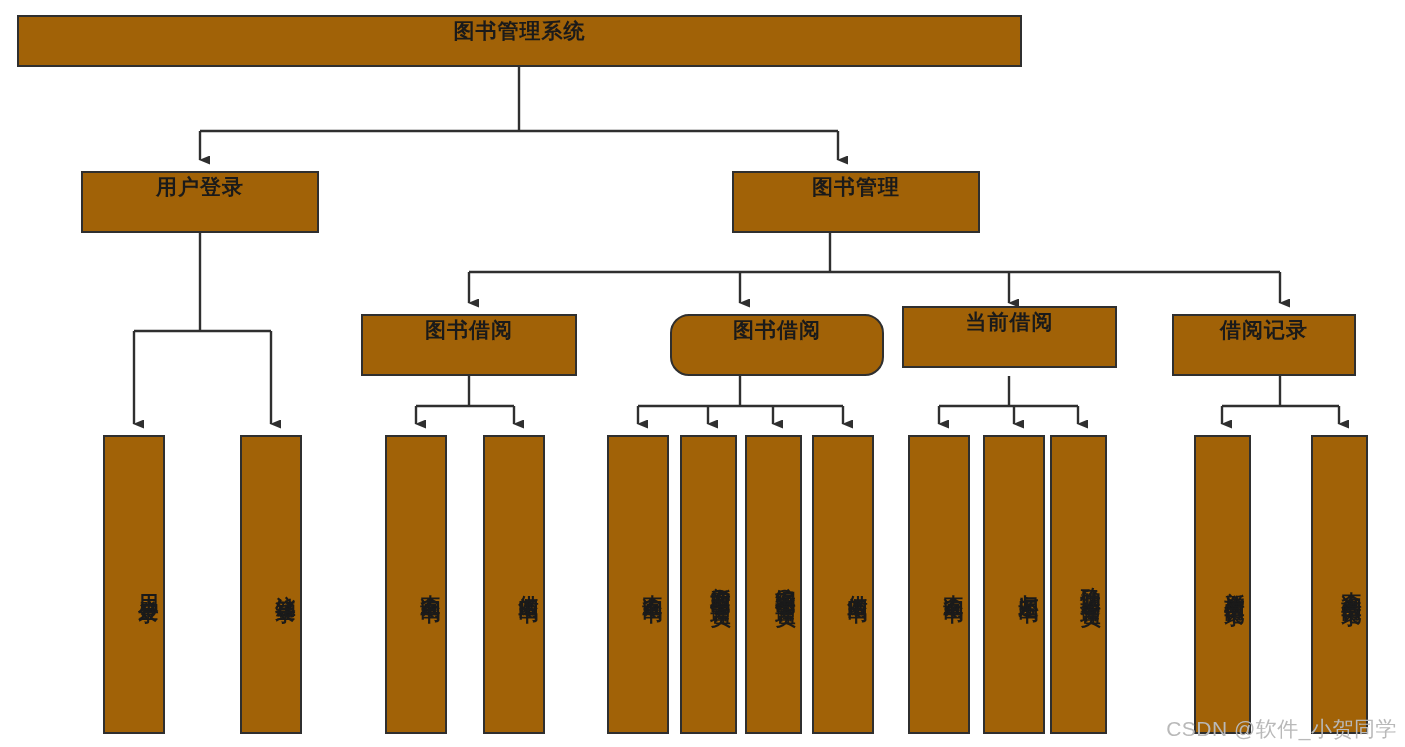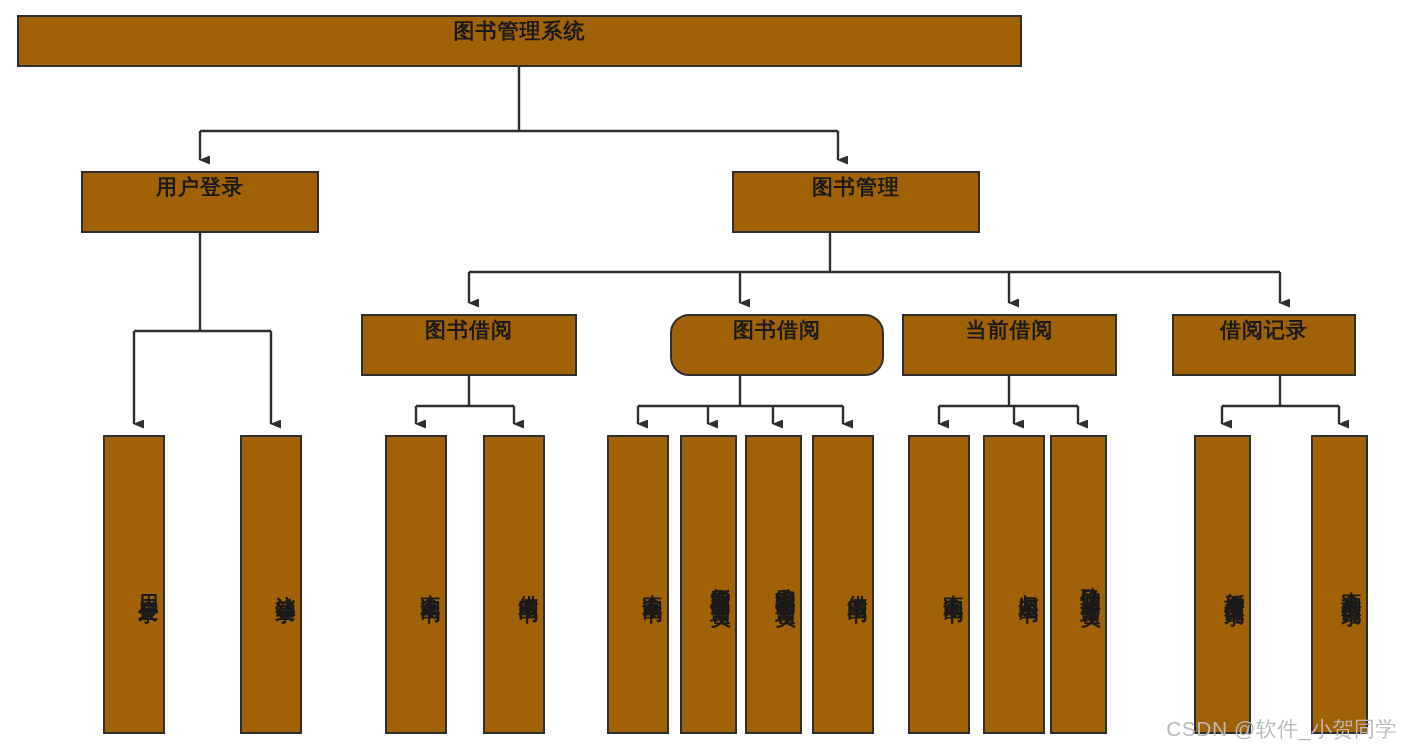--- a/index.html
+++ b/index.html
@@ -127,21 +127,21 @@
   <div class="node h" style="left:732px; top:171px; width:248px; height:62px;">
     <span class="lbl">图书管理</span>
   </div>
 
   <div class="node h" style="left:361px; top:314px; width:216px; height:62px;">
     <span class="lbl">图书借阅</span>
   </div>
   <div class="node h" style="left:670px; top:314px; width:214px; height:62px;border-radius:19px;">
     <span class="lbl">图书借阅</span>
   </div>
-  <div class="node h" style="left:902px; top:314px; width:215px; height:62px;">
+  <div class="node h" style="left:902px; top:306px; width:215px; height:62px;">
     <span class="lbl">当前借阅</span>
   </div>
   <div class="node h" style="left:1172px; top:314px; width:184px; height:62px;">
     <span class="lbl">借阅记录</span>
   </div>
 
   <div class="node v" style="left:103px; top:435px; width:62px; height:299px;">
     <span class="lbl">用户登录</span>
   </div>
   <div class="node v" style="left:240px; top:435px; width:62px; height:299px;">

